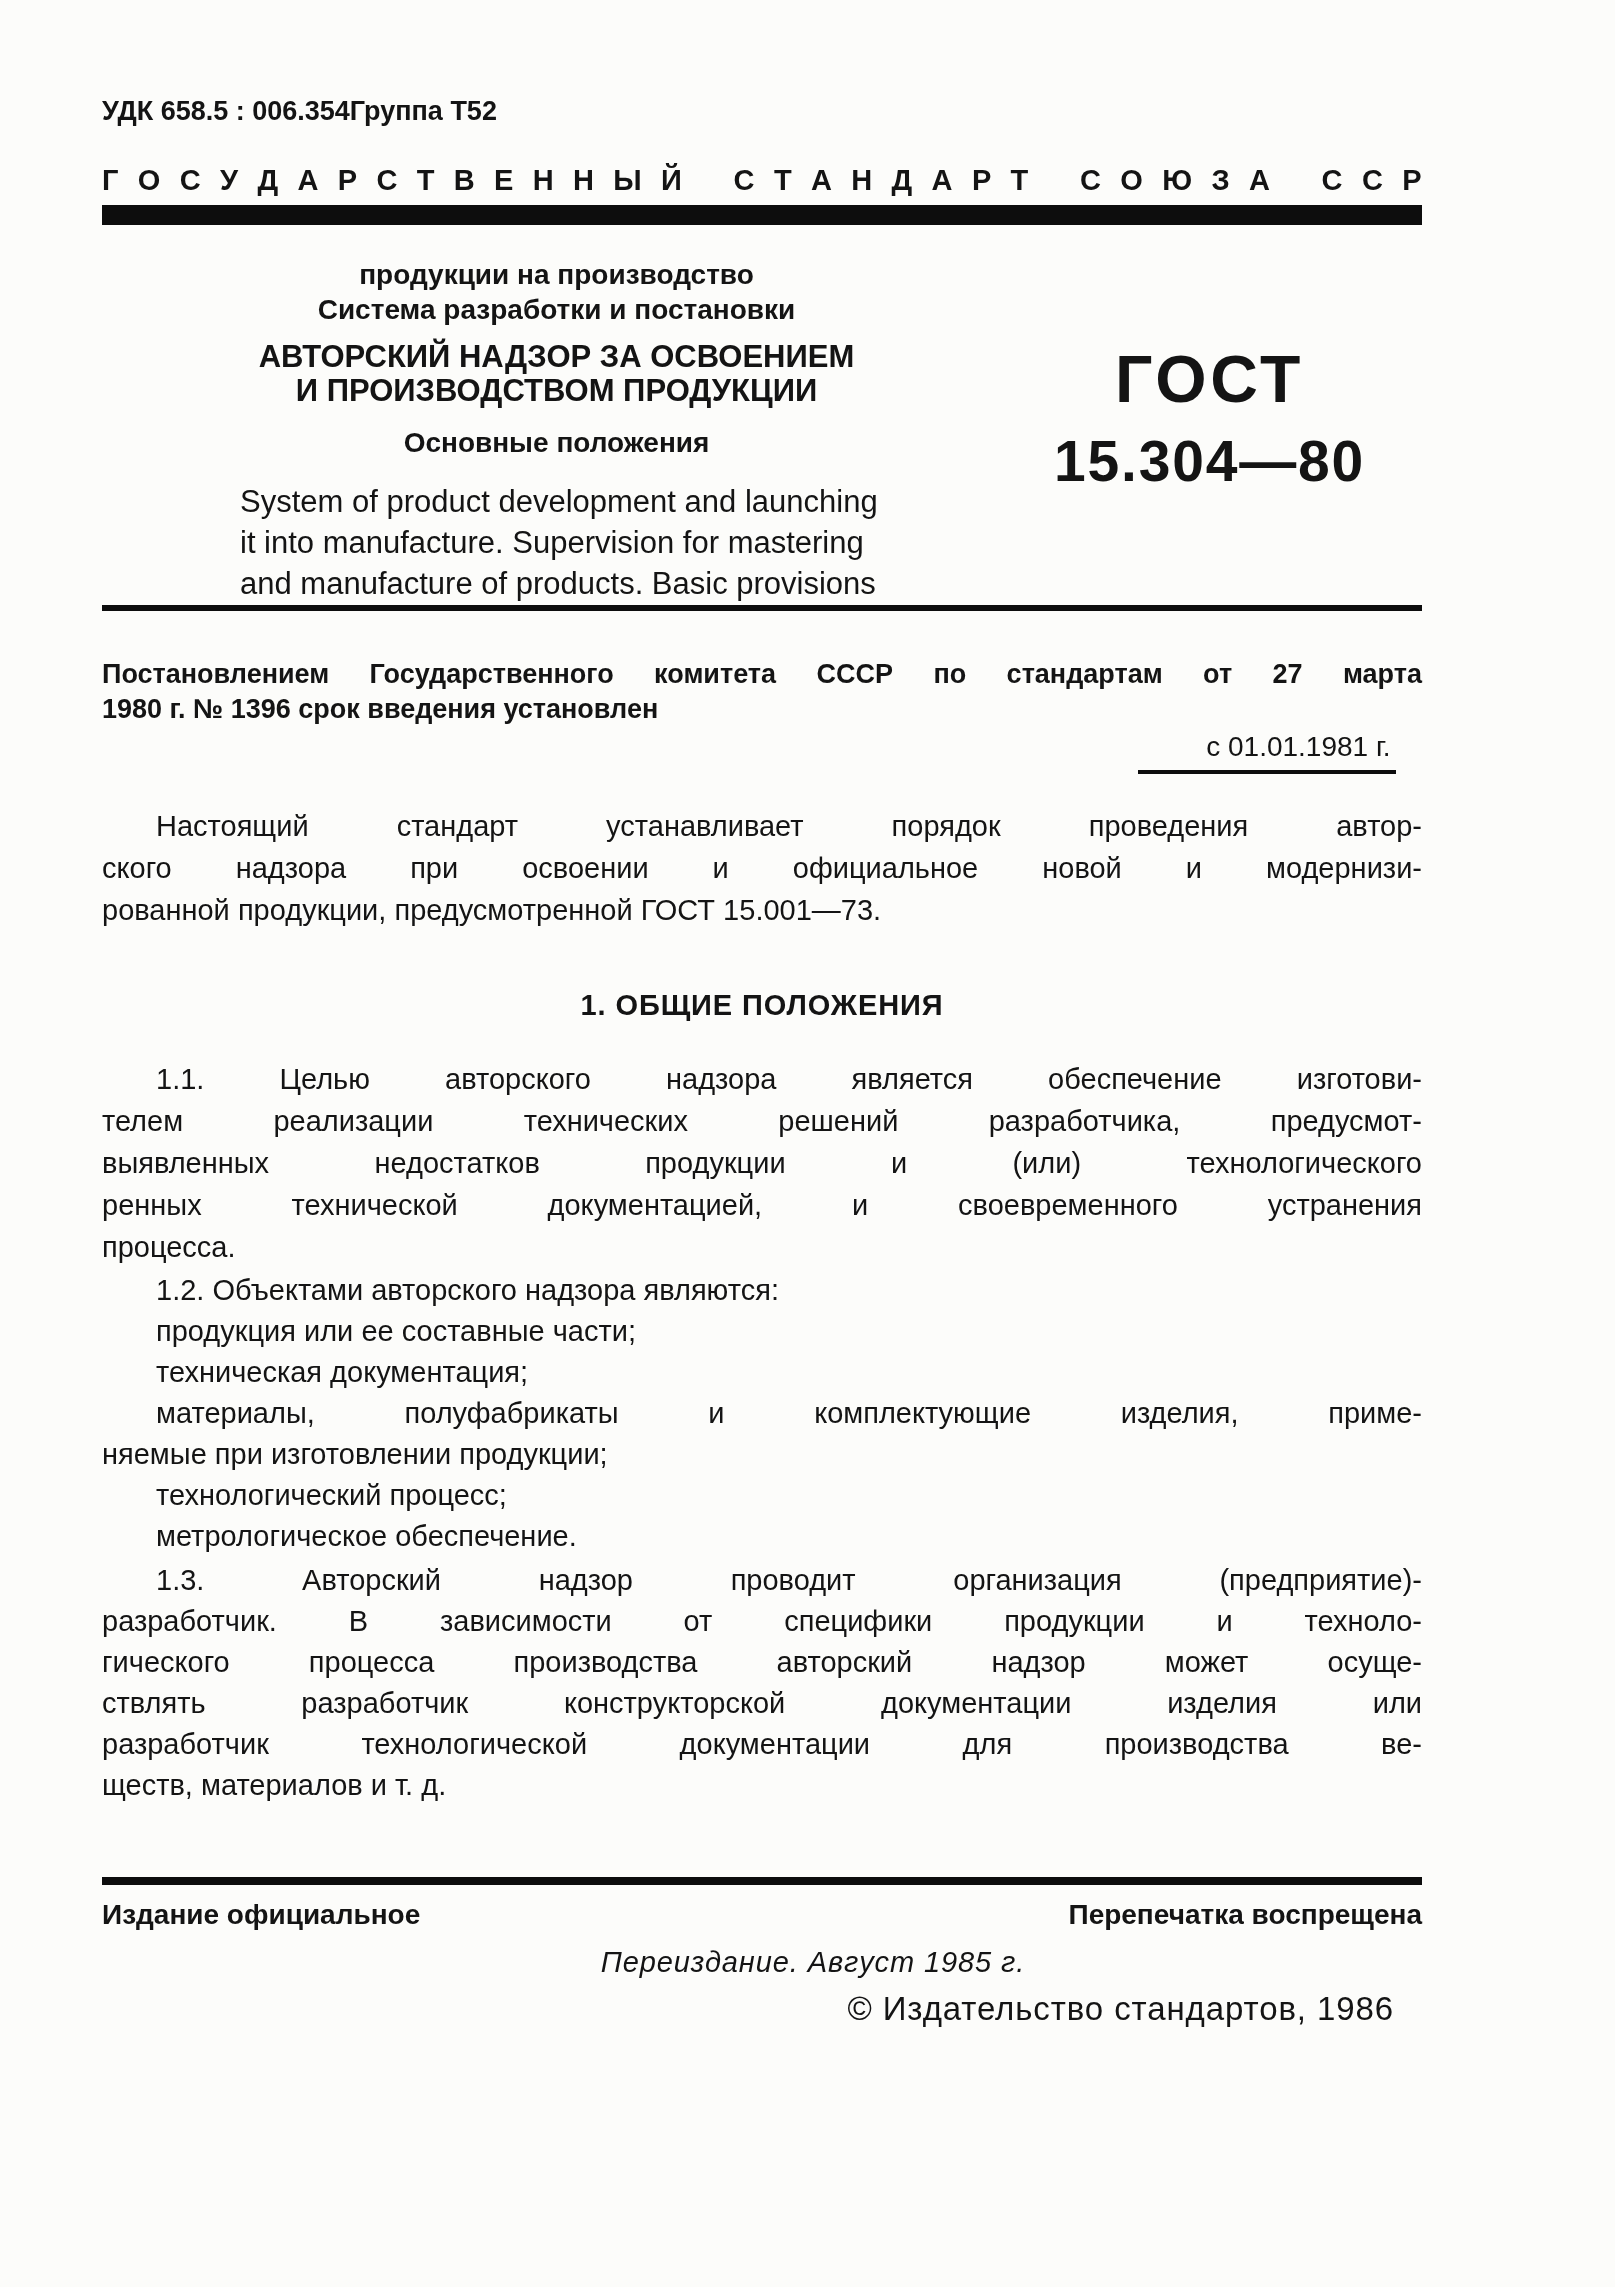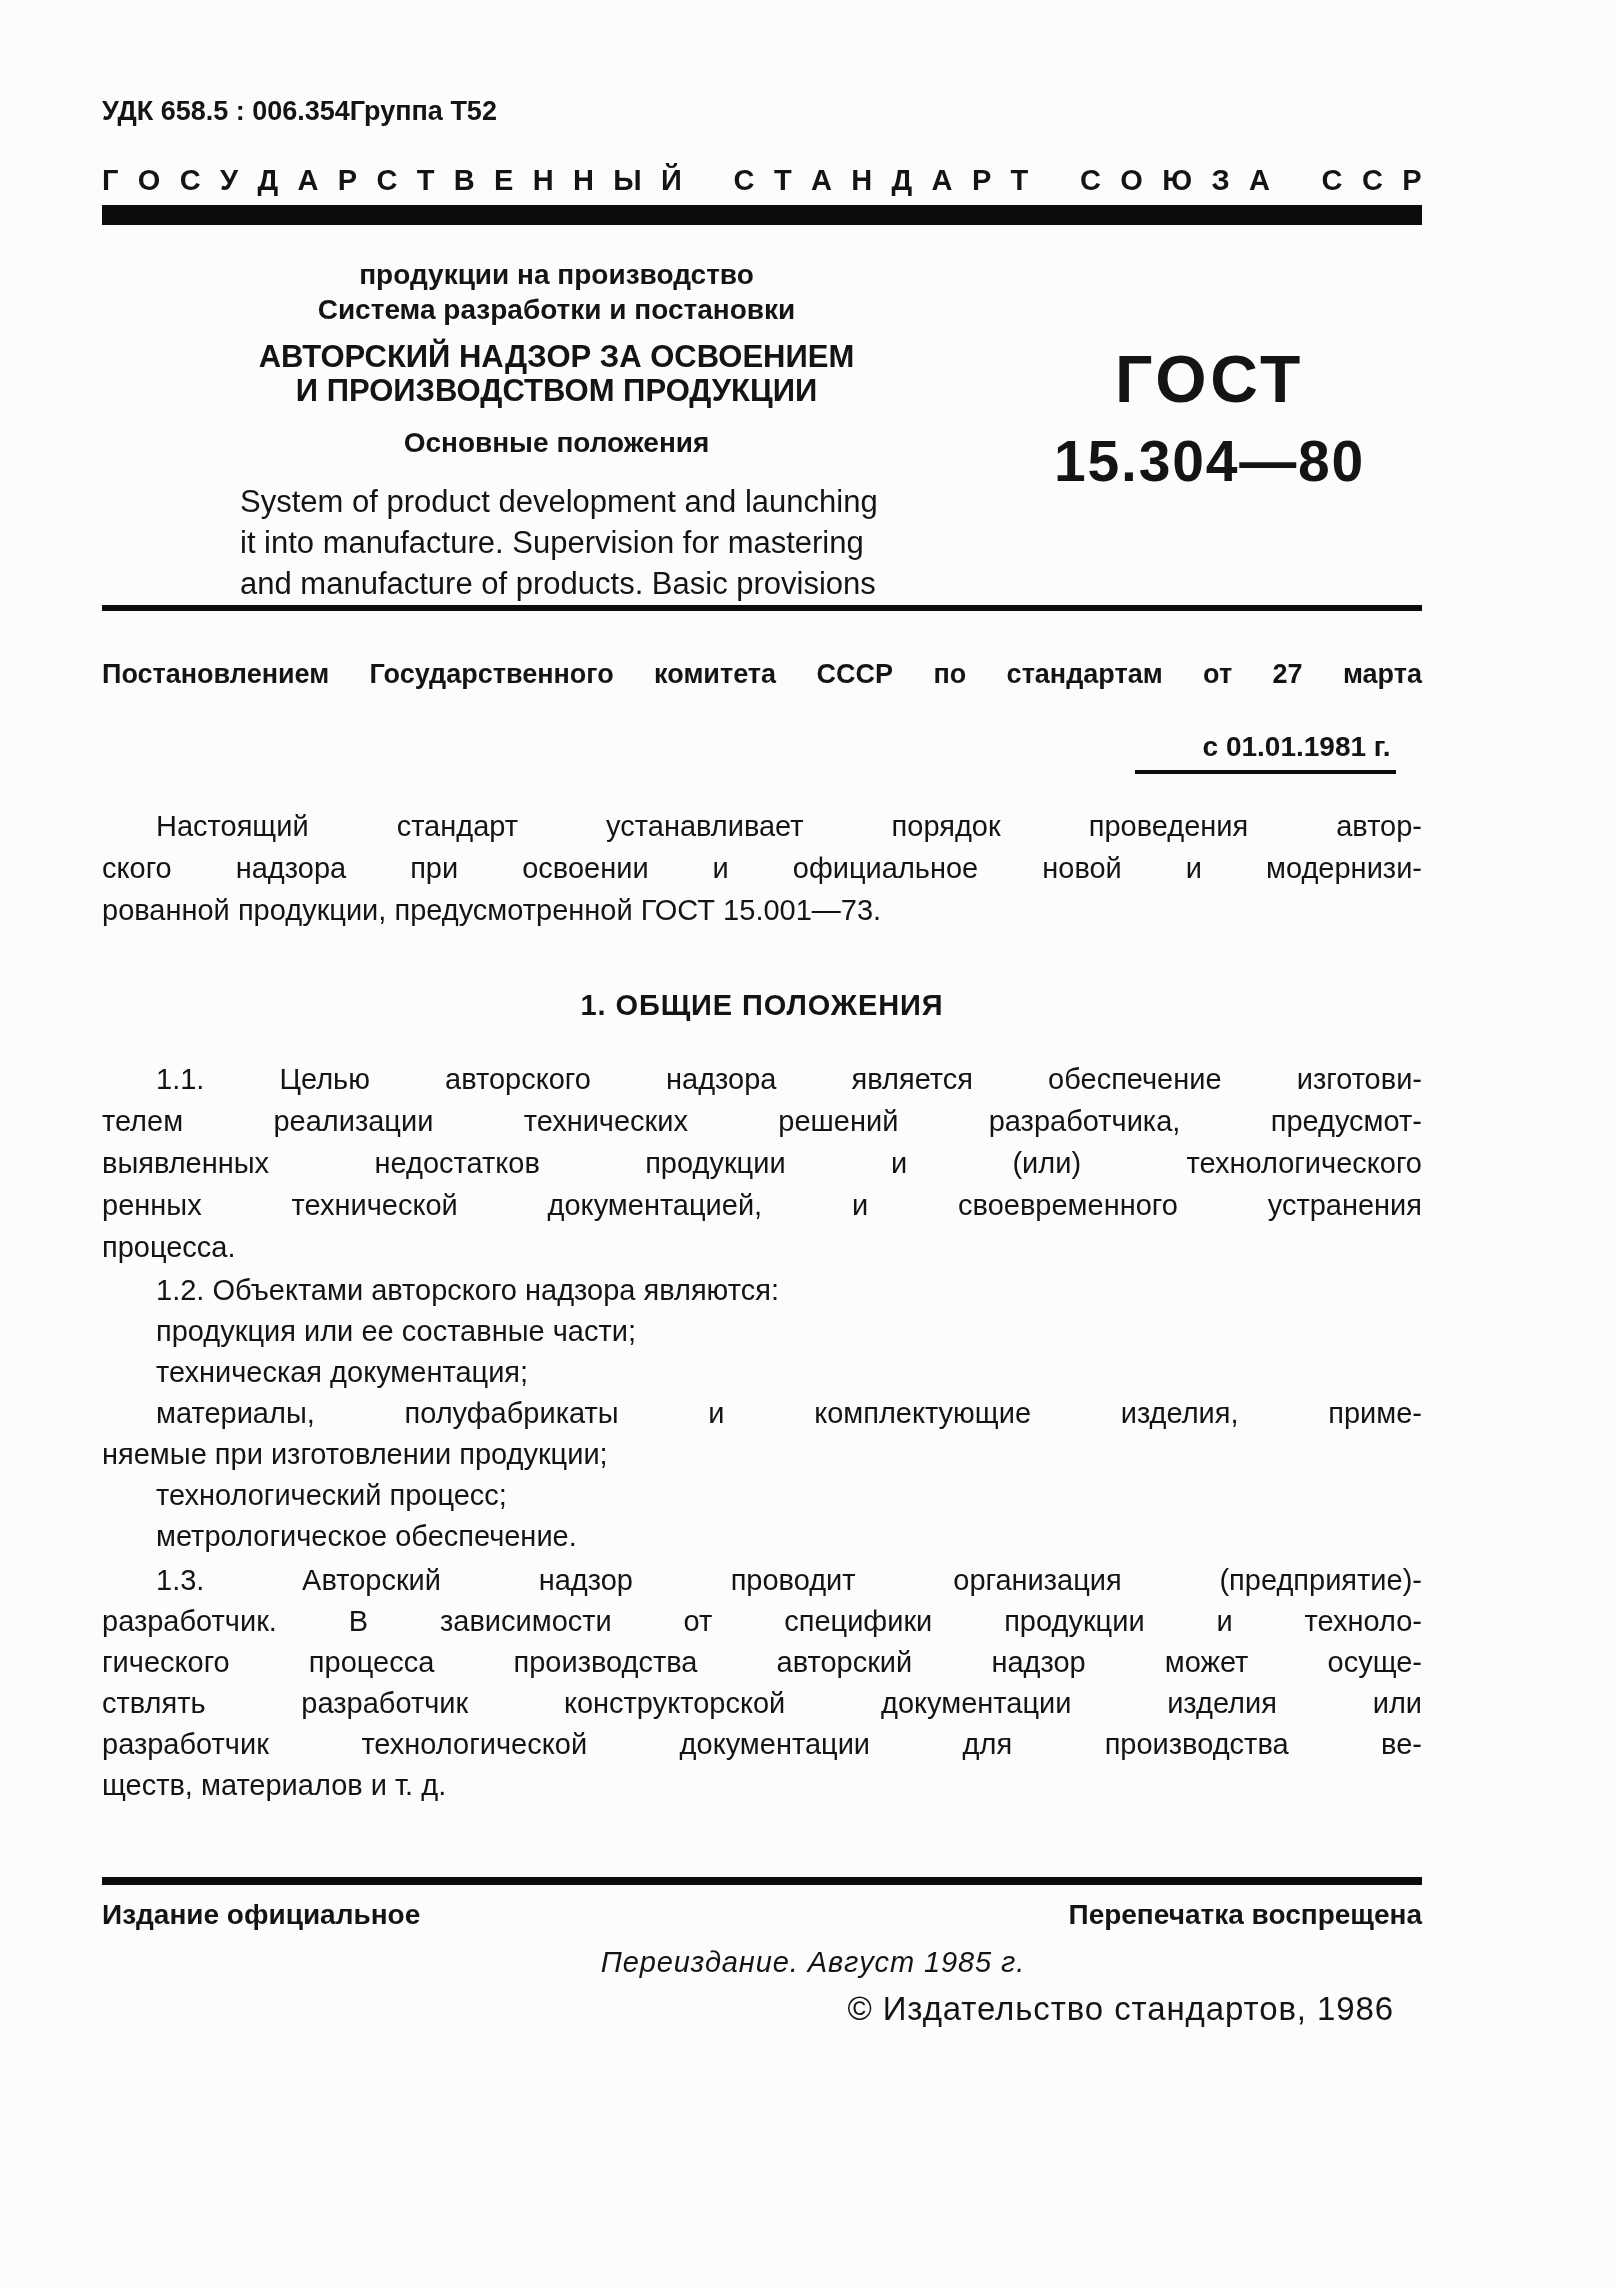--- a/index.html
+++ b/index.html
@@ -36,21 +36,21 @@
              font-size:31px; line-height:41px; }
 
   .gost-block { position:absolute; top:305px; left:997px; width:425px; text-align:center; }
   .gost-label  { font-size:66px; line-height:74px; font-weight:700; letter-spacing:3.7px; margin-top:37px; }
   .gost-number { font-size:57px; line-height:61px; font-weight:700; margin-top:14.8px; letter-spacing:1.8px; }
 
   .rule-thin { top:605px; height:5.5px; background:#0d0d0d; }
 
   
   .enactment { top:657px; font-size:27px; line-height:35px; font-weight:700; }
-  .date-line { top:731px; text-align:right; font-size:28px; font-weight:700; padding-right:26px; box-sizing:border-box; }
+  .date-line { top:731px; text-align:right; font-size:28px; font-weight:400; padding-right:26px; box-sizing:border-box; }
   .date-line span { display:inline-block; border-bottom:4.6px solid #0d0d0d; padding:0 5.5px 6.5px 68px; }
 
   
   .para   { font-size:29px; }
   .intro  { top:805px;  line-height:42px; }
   .p11    { top:1058px; line-height:42px; }
   .p12    { top:1270px; line-height:41px; }
   .p13    { top:1560px; line-height:41px; }
   .jline  { text-align:justify; }
   .jline.fill { text-align-last:justify; }
@@ -98,20 +98,21 @@
 
   <div class="gost-block">
     <div class="gost-label">ГОСТ</div>
     <div class="gost-number">15.304—80</div>
   </div>
 
   <div class="abs rule-thin"></div>
 
   <div class="abs enactment">
       <div class="jline fill">Постановлением Государственного комитета СССР по стандартам от 27 марта</div>
+      <div class="jline">1980 г. № 1396 срок введения установлен</div>
     </div>
   <div class="abs date-line">
     <span>с 01.01.1981 г.</span>
   </div>
 
   <div class="abs para serif intro">
       <div class="jline ind fill">Настоящий стандарт устанавливает порядок проведения автор-</div>
       <div class="jline fill">ского надзора при освоении и официальное новой и модернизи-</div>
       <div class="jline">рованной продукции, предусмотренной ГОСТ 15.001—73.</div>
     </div>

